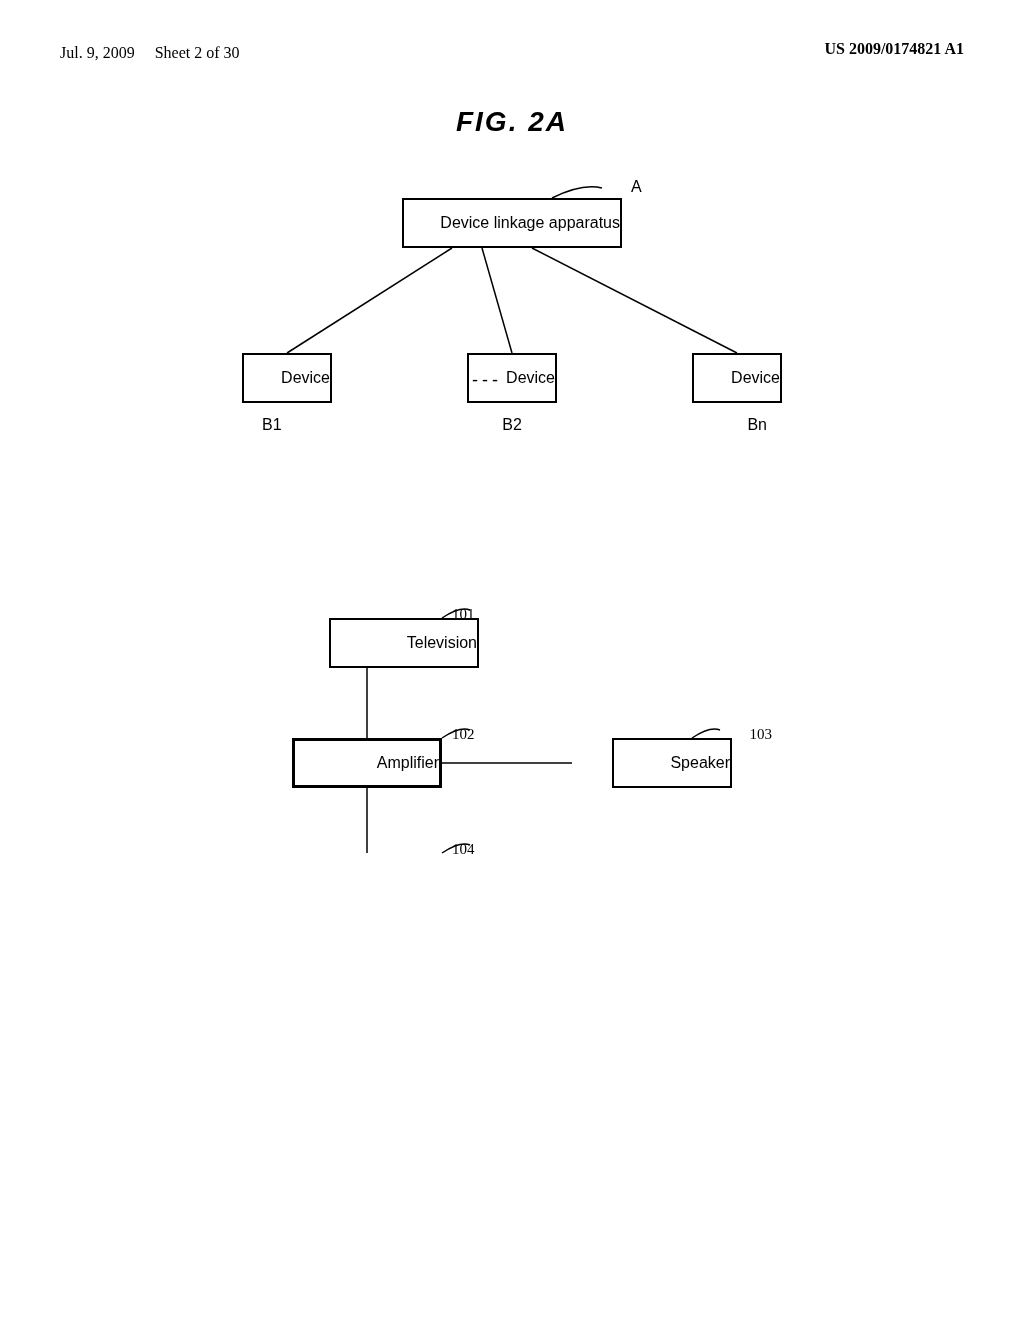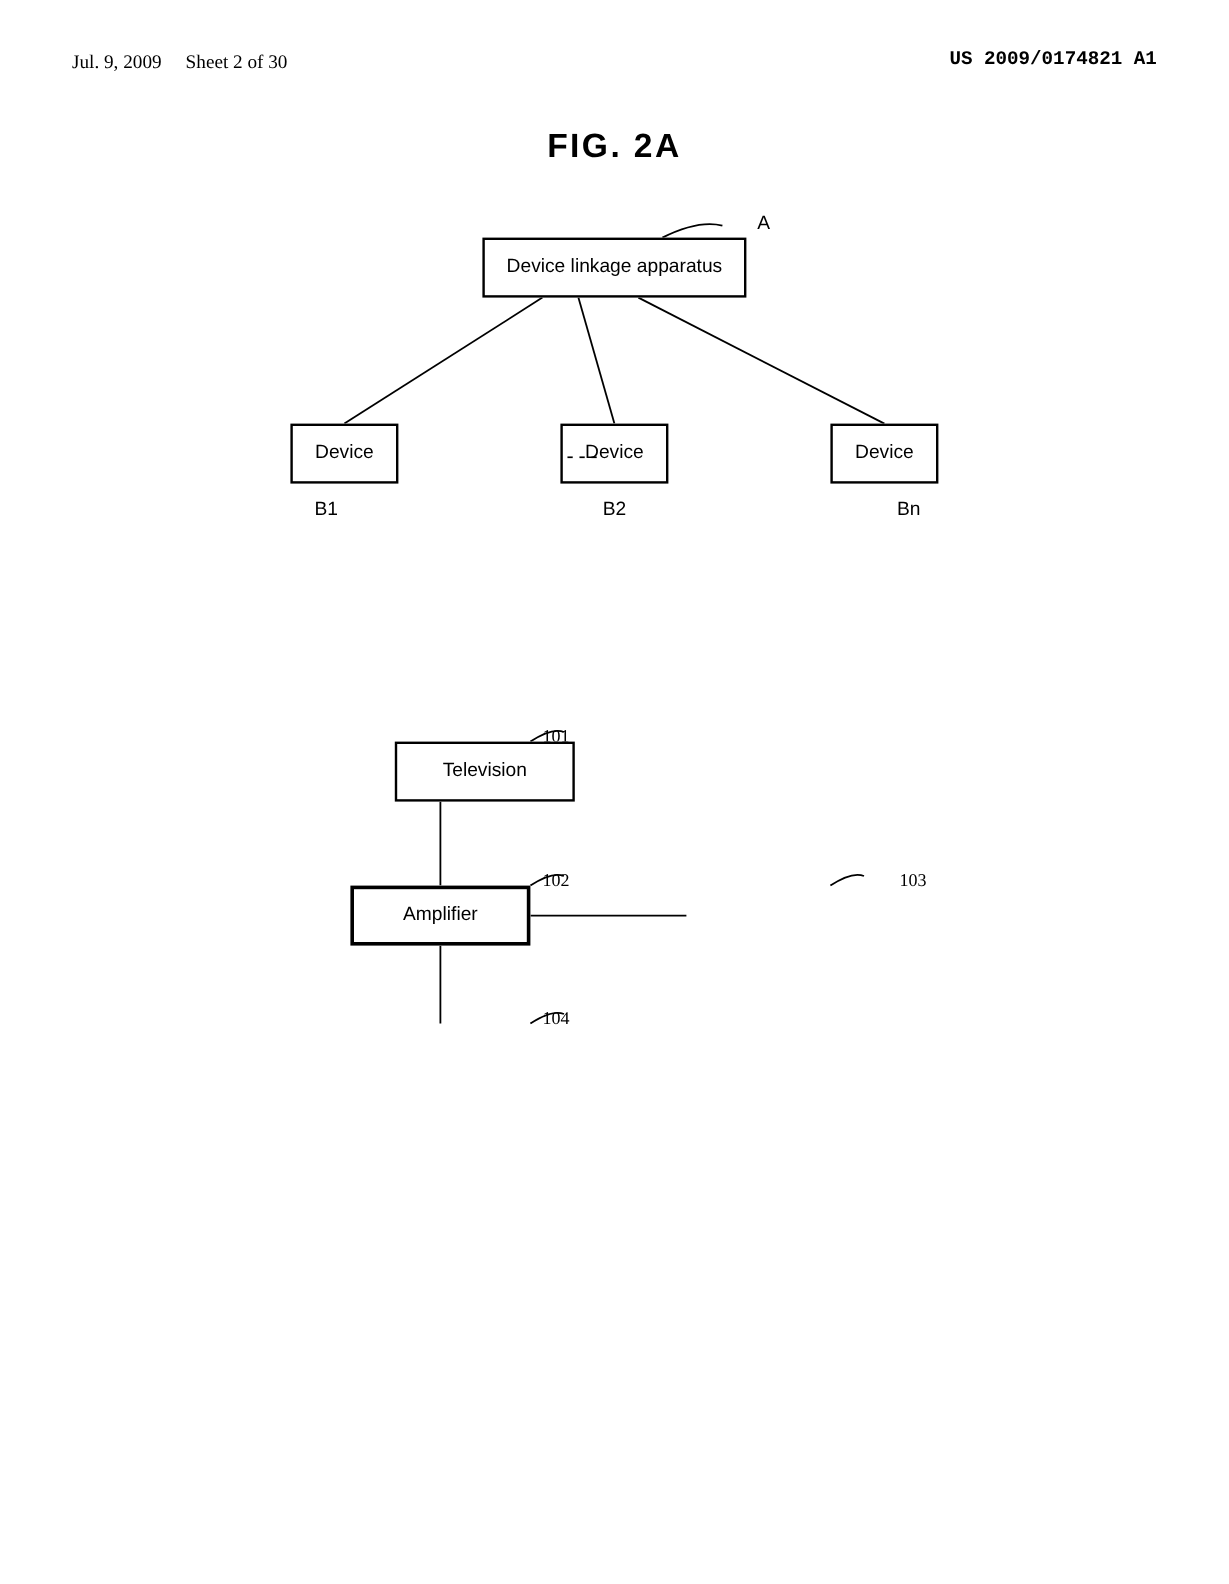--- a/index.html
+++ b/index.html
@@ -36,52 +36,52 @@
     .header-center {
       font-size: 16px;
       text-align: center;
       line-height: 1.6;
     }
 
     .header-right {
       font-size: 16px;
       font-weight: bold;
       text-align: right;
-      font-family: Liberation Mono, monospace;
     }
 
     
     .figure-section {
       padding: 20px 60px;
       position: relative;
     }
 
     .figure-title {
       text-align: center;
       font-size: 28px;
       font-weight: bold;
       letter-spacing: 2px;
       margin-bottom: 30px;
       font-family: Arial, sans-serif;
+      font-style: italic;
     }
 
     
     .diagram-2a {
       position: relative;
       width: 700px;
       margin: 0 auto;
       height: 320px;
     }
 
     .box {
       border: 2px solid #000;
       background: #fff;
       display: flex;
       align-items: center;
-      justify-content: center;
+      justify-content: flex-end;
       font-size: 16px;
       position: absolute;
       font-family: Arial, sans-serif;
     }
 
     .box-device-linkage {
       width: 220px;
       height: 50px;
       top: 30px;
       left: 50%;
@@ -303,15 +303,18 @@
     </div>
 
     <div class="box box-television">
       <span>Television</span>
     </div>
 
     <div class="box box-amplifier">
       <span>Amplifier</span>
     </div>
 
+    <div class="box box-speaker">
+      <span>Speaker</span>
+    </div>
 
   </div>
 </div>
 
 </body></html>

